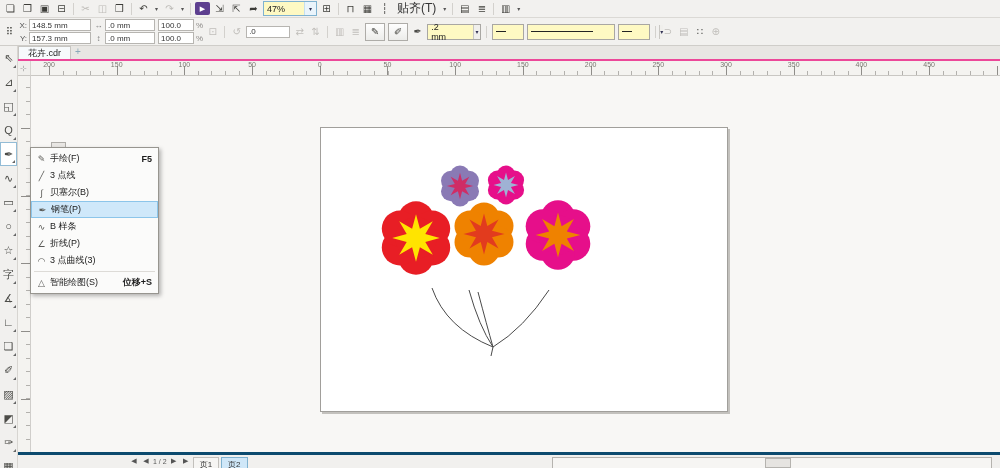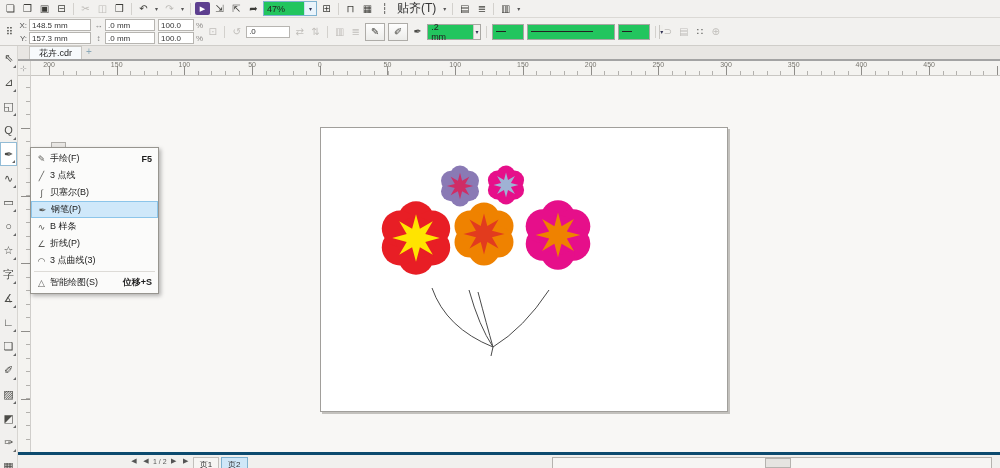--- a/index.html
+++ b/index.html
@@ -9,21 +9,21 @@
   #toolbar-top{position:absolute;top:0;left:0;right:0;height:17px;
     border-bottom:1px solid #dbd9d5;display:flex;align-items:center;
     padding-left:3px;gap:2px;background:#f2f1ef;z-index:30;}
   .tbtn{min-width:15px;height:14px;display:inline-flex;align-items:center;
     justify-content:center;font-size:10px;color:#3c3c38;cursor:default;}
   .tbtn.disabled{color:#bdbbb7;}
   .tbtn.appicon{width:13px;height:13px;border-radius:2px;font-size:7px;}
   .tlabel{font-size:12px;padding:0 3px;color:#333;}
   .dd{font-size:6px;color:#555;width:7px;text-align:center;}
   .sep{width:1px;height:12px;background:#d3d1cd;margin:0 2px;flex:none;}
-  .combo-wrap{height:13px;border:1px solid #7fb2d0;background:#22c55e;
+  .combo-wrap{height:13px;border:1px solid #7fb2d0;background:#fef9c3;
     display:inline-flex;align-items:center;font-size:9px;color:#222;}
   .combo-wrap.gray{border-color:#a9a7a3;gap:24px;}
   .combo-val{padding:0 3px;flex:1;display:flex;align-items:center;}
   .combo-btn{width:11px;height:100%;border-left:1px solid #c5e0ef;
     background:#eaf4fb;font-size:6px;display:flex;align-items:center;justify-content:center;color:#335;}
   .combo-wrap.gray .combo-btn{border-left-color:#c9c7c3;background:#f0efec;}
   .linemark{height:1px;background:#222;display:inline-block;}
   
   #prop-bar{position:absolute;top:18px;left:0;right:0;height:27px;
     border-bottom:1px solid #cfcdc9;display:flex;align-items:center;
@@ -37,22 +37,22 @@
   .pb-icon{min-width:13px;height:14px;display:inline-flex;align-items:center;
     justify-content:center;font-size:10px;color:#4a4a46;}
   .pb-mini{font-size:8px;color:#777;width:9px;text-align:center;}
   .pb-icon.disabled{color:#c0beba;}
   .pctl{font-size:8px;color:#8a8886;}
   .pbtn{width:18px;height:16px;border:1px solid #aeaca8;
     background:linear-gradient(#fefefe,#ececea);display:inline-flex;
     align-items:center;justify-content:center;font-size:10px;color:#44443f;}
   
   #tab-row{position:absolute;top:46px;left:17px;right:0;height:13px;
-    background:#e8e6e3;border-bottom:2px solid #a3a3a3;display:flex;
-    padding-left:12px;z-index:25;}
+    background:#e8e6e3;border-bottom:2px solid #ec4899;display:flex;
+    padding-left:1px;z-index:25;}
   .doc-tab{height:12px;padding:0 9px;background:#f7fafc;border:1px solid #c7c5c1;
     border-bottom:none;display:flex;align-items:center;font-size:9px;color:#222;}
   .newtab{width:14px;height:11px;display:flex;align-items:center;
     justify-content:center;color:#8aa8b8;font-size:10px;}
   
   #hruler{position:absolute;top:61px;left:30px;right:0;height:14px;
     background:#f4f3f0;border-bottom:1px solid #c9c7c3;z-index:20;
     background-image:
       repeating-linear-gradient(90deg,#8f8d89 0 1px,transparent 1px 67.7px),
       repeating-linear-gradient(90deg,#b3b1ad 0 1px,transparent 1px 13.54px);

